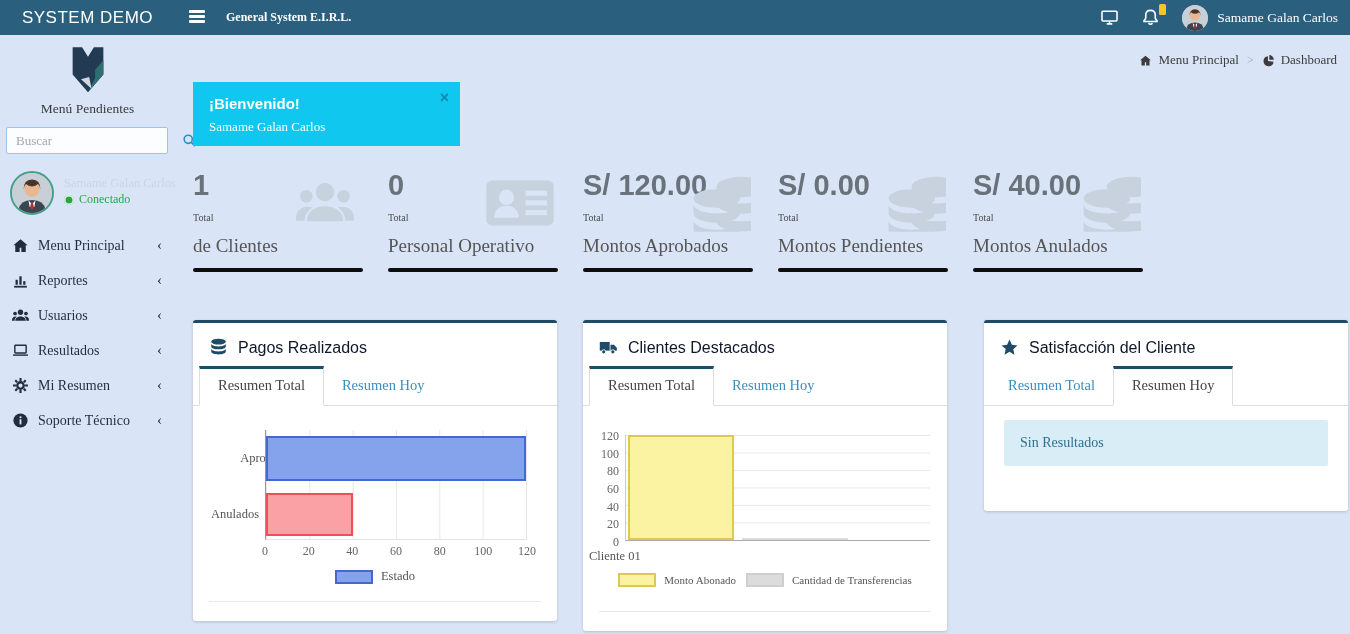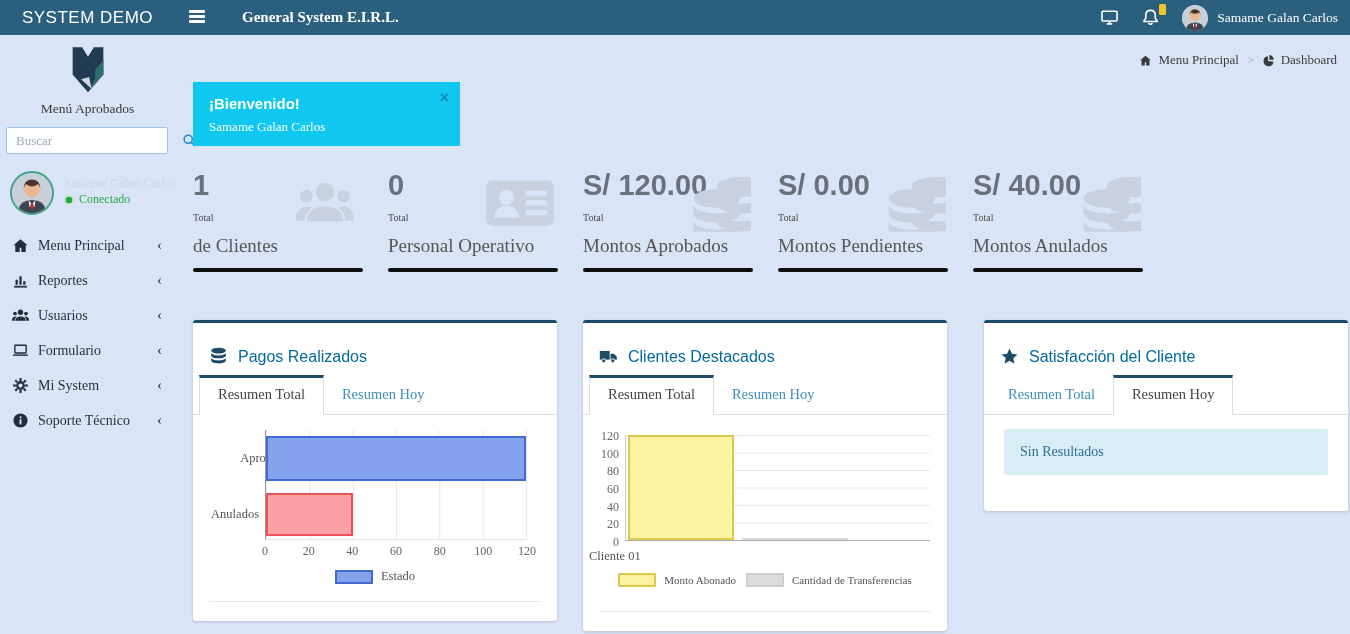--- a/index.html
+++ b/index.html
@@ -11,21 +11,21 @@
     overflow: hidden;
     color: #333;
   }
   
   .navbar { position:absolute; top:0; left:0; width:1350px; height:35px; background:#2b5f7e; z-index:20; }
   .brand { position:absolute; left:0; top:0; width:175px; height:35px; line-height:35px; text-align:center;
            color:#fff; font-family:"Liberation Sans", sans-serif; font-size:17px; letter-spacing:.5px; }
   .hamburger { position:absolute; left:189px; top:10px; width:16px; height:14px; cursor:pointer; }
   .hamburger span { display:block; height:2.6px; background:#fff; margin-bottom:2.6px; border-radius:1px; }
   .company { position:absolute; left:226px; top:0; height:35px; line-height:35px; color:#fff;
-             font-size:15px; font-weight:bold;margin-left:16px; }
+             font-size:12px; font-weight:bold; }
   .nav-right { position:absolute; right:12px; top:0; height:35px; display:flex; align-items:center; gap:22px; }
   .nav-icon { width:19px; height:19px; color:#fff; position:relative; cursor:pointer; }
   .nav-icon svg { width:100%; height:100%; }
   .bell-badge { position:absolute; top:-4px; right:-6px; width:7px; height:11px; background:#f5c624; border-radius:1.5px; }
   .nav-user { display:flex; align-items:center; gap:9px; cursor:pointer; }
   .avatar-sm { width:26px; height:26px; border-radius:50%; overflow:hidden; background:#c9cfd6; }
   .nav-username { color:#fff; font-size:13.5px; }
 
   
   .sidebar { position:absolute; top:35px; left:0; width:175px; height:599px; }
@@ -71,22 +71,22 @@
   .stat-line1 { font-size:10px; color:#4a4a4a; margin-top:10px; }
   .stat-line2 { font-size:19px; color:#555; margin-top:12px; }
   .stat-underline { position:absolute; left:0; bottom:0; width:100%; height:4px; background:#0d0d0d; border-radius:2px; }
 
   
   .card { position:absolute; background:#fff; border-top:3px solid #1d4b68; border-radius:3px;
           box-shadow:0 1px 3px rgba(0,0,0,.18); }
   .card-pagos   { left:193px; top:320px; width:364px; height:301px; }
   .card-clientes{ left:583px; top:320px; width:364px; height:311px; }
   .card-satisf  { left:973px; top:320px; width:364px; height:191px;margin-left:11px; }
-  .card-header { display:flex; align-items:center; gap:10px; padding:24px 16px 9px;
-                 font-family:"Liberation Sans", sans-serif; font-size:16px; color:#0369a1; }
+  .card-header { display:flex; align-items:center; gap:10px; padding:15px 16px 9px;
+                 font-family:"Liberation Sans", sans-serif; font-size:16px; color:#0f172a; }
   .ch-icon { width:19px; height:19px; color:#1d4b68; flex:0 0 19px; }
   .tabs { display:flex; border-bottom:1px solid #ddd; padding-left:6px; height:40px; align-items:flex-end; }
   .tab { padding:10px 18px 11px; font-size:14.5px; cursor:pointer; }
   .tab.active { background:#fff; border:1px solid #ddd; border-bottom:1px solid #fff; border-top:3px solid #1d4b68;
                 color:#444; margin-bottom:-1px; padding-top:8px; }
   .tab.inactive { color:#3c8dbc; }
   .card-divider { position:absolute; left:16px; right:16px; border-top:1px solid #e9e9e9; }
 
   
   .plot1 { position:absolute; left:72px; top:107px; width:262px; height:110px;
@@ -250,21 +250,21 @@
           </svg></span>
       <span class="nav-username">Samame Galan Carlos</span>
     </div>
   </div>
 </div>
 
 <div class="sidebar">
   <div class="logo-wrap"><svg width="48" height="52">
         <use href="#sym-logo"></use>
       </svg></div>
-  <div class="sidebar-title">Menú Aprobados</div>
+  <div class="sidebar-title">Menú Pendientes</div>
   <div class="search-box">
     <input type="text" placeholder="Buscar" style="">
     <span class="search-icon"><svg width="15" height="15">
           <use href="#sym-search"></use>
         </svg></span>
   </div>
   <div class="user-panel">
     <span class="avatar-md"><svg width="40" height="40">
           <use href="#sym-avatar"></use>
         </svg></span>
@@ -293,28 +293,28 @@
       <span class="mi-icon"><svg width="17" height="17">
             <use href="#sym-users"></use>
           </svg></span>
       <span>Usuarios</span>
       <span class="chev">‹</span>
     </div>
     <div class="menu-item">
       <span class="mi-icon"><svg width="17" height="17">
             <use href="#sym-laptop"></use>
           </svg></span>
-      <span>Formulario</span>
+      <span>Resultados</span>
       <span class="chev">‹</span>
     </div>
     <div class="menu-item">
       <span class="mi-icon"><svg width="17" height="17">
             <use href="#sym-gear"></use>
           </svg></span>
-      <span>Mi System</span>
+      <span>Mi Resumen</span>
       <span class="chev">‹</span>
     </div>
     <div class="menu-item">
       <span class="mi-icon"><svg width="17" height="17">
             <use href="#sym-info"></use>
           </svg></span>
       <span>Soporte Técnico</span>
       <span class="chev">‹</span>
     </div>
   </div>

